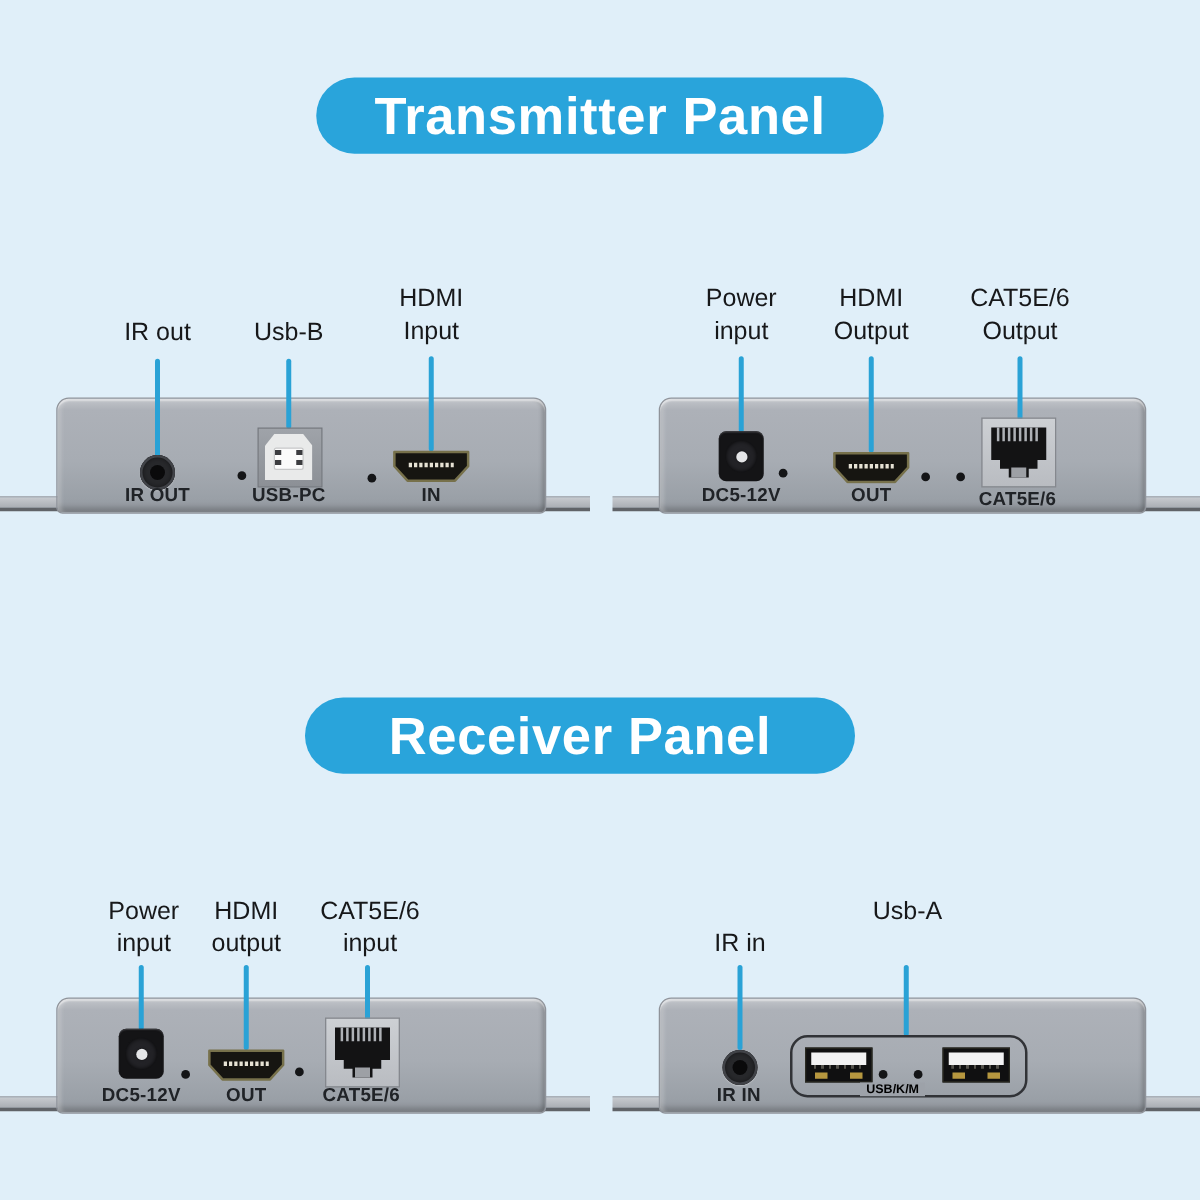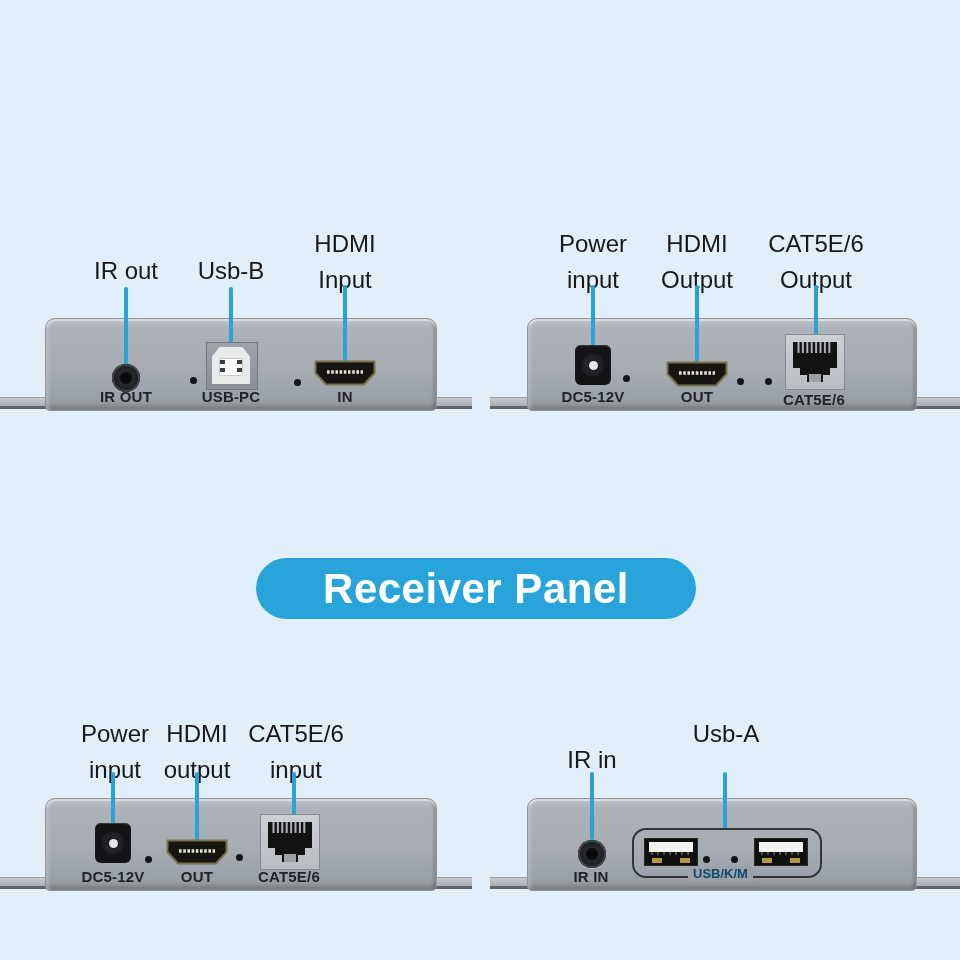--- a/index.html
+++ b/index.html
@@ -12,21 +12,21 @@
 
   .panel{position:absolute;height:91px;
         background:linear-gradient(180deg,#c2c5ca 0%,#adb1b8 10%,#a7acb3 55%,#9aa0a7 88%,#90959c 100%);
         border:1px solid #8f939a;border-radius:10px 10px 5px 5px;
         box-shadow:inset 0 2px 1px rgba(255,255,255,.45), inset 3px 0 3px rgba(255,255,255,.25),
                    inset -3px 0 3px rgba(0,0,0,.12), inset 0 -4px 4px rgba(0,0,0,.18);
         z-index:2;}
   .flange{position:absolute;height:8px;background:linear-gradient(180deg,#c7cacf,#aaaeb4);
         border-top:1px solid #989ca2;border-bottom:3px solid #606368;z-index:1;}
 
-  .callout{position:absolute;text-align:center;font-size:24px;line-height:36px;color:#17181a;
+  .callout{position:absolute;text-align:center;font-size:20px;line-height:26px;color:#17181a;
         white-space:pre-line;z-index:3;}
   .cline{position:absolute;width:4px;background:#2aa2d6;border-radius:2px;z-index:3;}
   .plabel{position:absolute;text-align:center;font-size:15px;font-weight:700;color:#202327;
         letter-spacing:.2px;white-space:nowrap;z-index:4;width:120px;}
   .screw{position:absolute;width:7px;height:7px;border-radius:50%;background:#141517;z-index:4;}
 
   
   .port-jack{position:absolute;width:28px;height:28px;border-radius:50%;background:#28292c;
         box-shadow:inset 0 0 0 2px #414348, inset 0 0 6px #000, 0 1px 1px rgba(255,255,255,.3);z-index:4;}
   .port-jack::after{content:"";position:absolute;left:50%;top:50%;width:12px;height:12px;margin:-6px;
@@ -55,29 +55,30 @@
         border:1px solid #85888e;z-index:4;display:flex;align-items:center;justify-content:center;}
 
   
   .port-usba{position:absolute;width:52px;height:26px;background:#101011;border:1px solid #2a2a22;z-index:5;}
   .usba-tongue{position:absolute;left:4px;top:3px;right:4px;height:10px;background:#f2f2f3;}
   .usba-ticks{position:absolute;left:6px;right:6px;top:13px;height:3px;
         background:repeating-linear-gradient(90deg,#55534d 0 2px,transparent 2px 6px);}
   .usba-pad{position:absolute;bottom:2px;width:10px;height:5px;background:#b6973f;}
 
   .usb-frame{position:absolute;width:186px;height:46px;border:2px solid #313337;border-radius:14px;z-index:4;}
-  .usbkm{position:absolute;text-align:center;font-size:13px;font-weight:700;color:#0c4a6e;
+  .usbkm{position:absolute;text-align:center;font-size:10px;font-weight:700;color:#000000;
         background:#9da2a9;padding:0 5px;z-index:6;white-space:nowrap;}
 </style>
 </head>
 <body>
 
 <div id="stage">
 
-  <div class="pill" style="left:256px;top:558px;width:440px;">Receiver Panel</div>
+  <div class="pill" style="left:253px;top:62px;width:454px;">Transmitter Panel</div>
+  <div class="pill" style="left:244px;top:558px;width:440px;">Receiver Panel</div>
 
   <div class="flange" style="left:0px;top:397px;width:47px;"></div>
   <div class="flange" style="left:433px;top:397px;width:39px;"></div>
   <div class="flange" style="left:490px;top:397px;width:39px;"></div>
   <div class="flange" style="left:913px;top:397px;width:47px;"></div>
 
   <div class="flange" style="left:0px;top:877px;width:47px;"></div>
   <div class="flange" style="left:433px;top:877px;width:39px;"></div>
   <div class="flange" style="left:490px;top:877px;width:39px;"></div>
   <div class="flange" style="left:913px;top:877px;width:47px;"></div>

